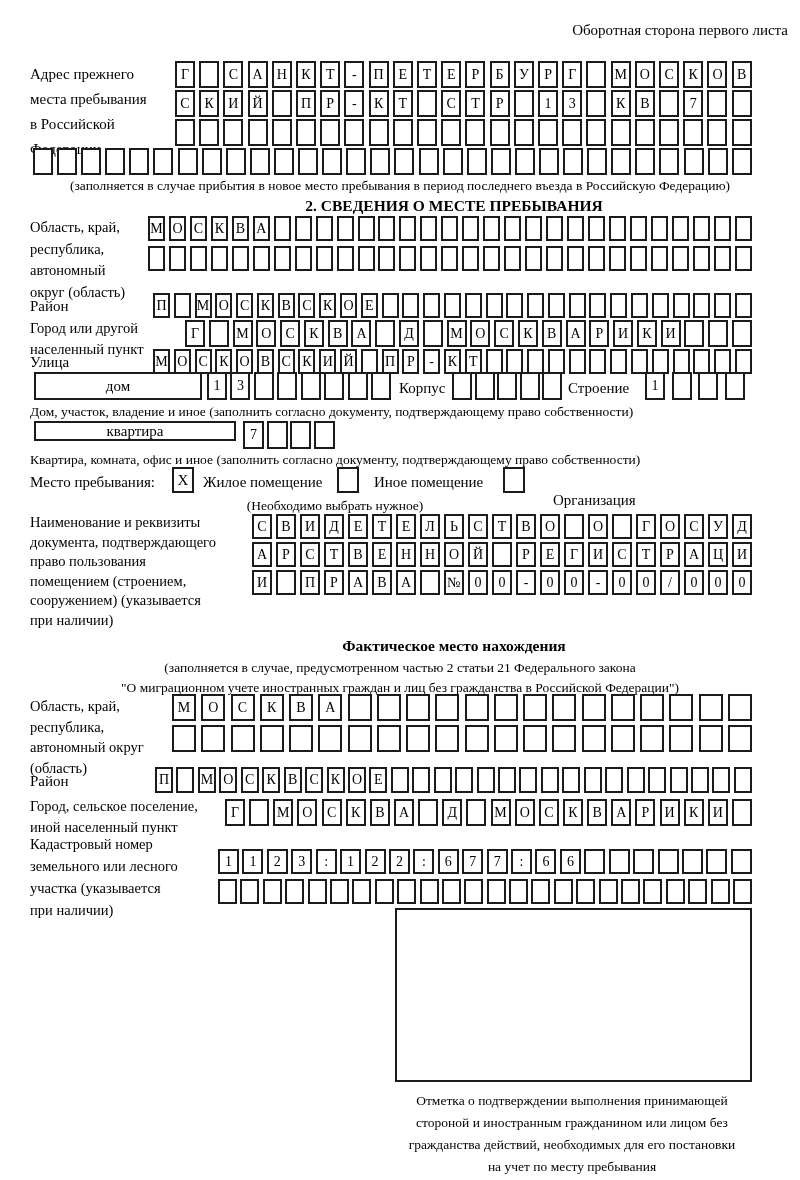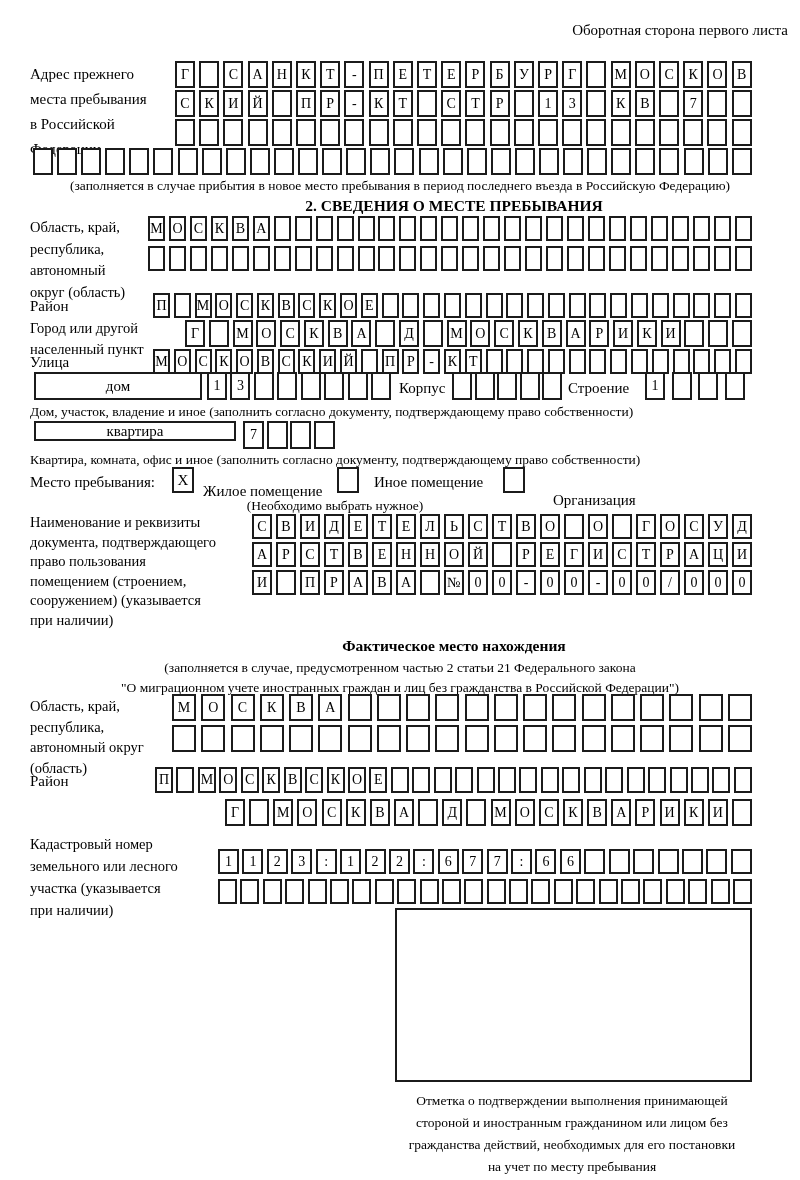--- a/index.html
+++ b/index.html
@@ -346,21 +346,21 @@
   <div class="boxrow" style="left:243px;top:421px;width:92px;--bw:21px;--bh:28px;">
       <span class="cell">7</span>
       <span class="cell"></span>
       <span class="cell"></span>
       <span class="cell"></span>
     </div>
   <div class="caption" style="left:30px;top:452px;">Квартира, комната, офис и иное (заполнить согласно документу, подтверждающему право собственности)</div>
 
   <div class="lbl" style="left:30px;top:470px;">Место пребывания:</div>
   <div class="chk" style="left:172px;top:467px;">X</div>
-  <div class="lbl" style="left:203px;top:470px;margin-top:9px;">Жилое помещение</div>
+  <div class="lbl" style="left:203px;top:470px;">Жилое помещение</div>
   <div class="chk" style="left:337px;top:467px;"></div>
   <div class="lbl" style="left:374px;top:470px;">Иное помещение</div>
   <div class="chk" style="left:503px;top:467px;"></div>
   <div class="lbl" style="left:553px;top:488px;">Организация</div>
   <div class="caption center" style="left:185px;top:498px;width:300px;">(Необходимо выбрать нужное)</div>
 
   <div class="lbl small" style="left:30px;top:513px;line-height:19.5px;">
     <div>Наименование и реквизиты</div>
     <div>документа, подтверждающего</div>
     <div>право пользования</div>
@@ -518,20 +518,24 @@
       <span class="cell"></span>
       <span class="cell"></span>
       <span class="cell"></span>
       <span class="cell"></span>
       <span class="cell"></span>
       <span class="cell"></span>
       <span class="cell"></span>
       <span class="cell"></span>
     </div>
 
+  <div class="lbl small" style="left:30px;top:796px;line-height:21px;">
+    <div>Город, сельское поселение,</div>
+    <div>иной населенный пункт</div>
+  </div>
   <div class="boxrow" style="left:225px;top:799px;width:527px;--bw:20px;--bh:27px;">
       <span class="cell">Г</span>
       <span class="cell"></span>
       <span class="cell">М</span>
       <span class="cell">О</span>
       <span class="cell">С</span>
       <span class="cell">К</span>
       <span class="cell">В</span>
       <span class="cell">А</span>
       <span class="cell"></span>

